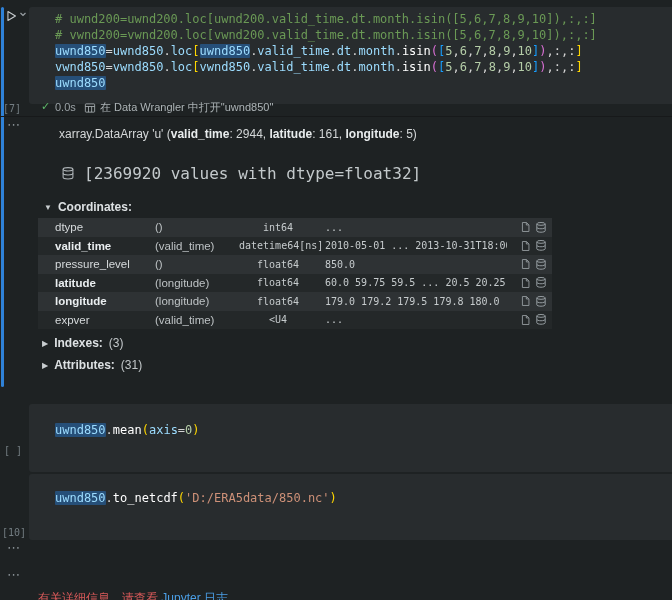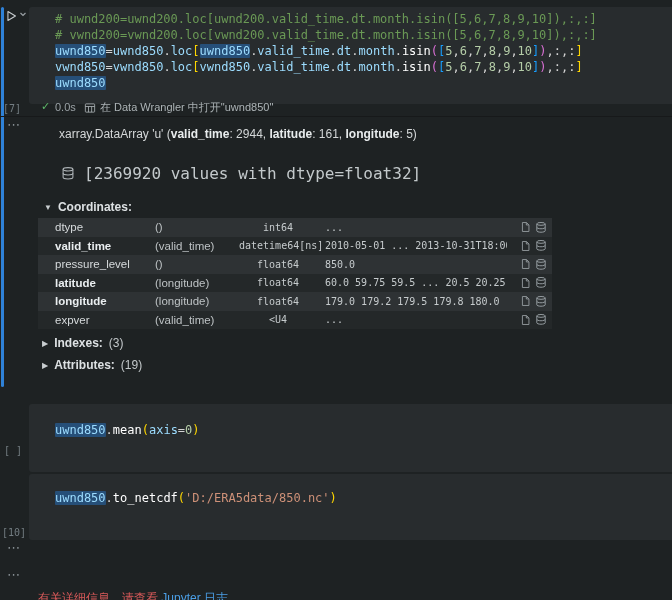--- a/index.html
+++ b/index.html
@@ -263,21 +263,21 @@
 
   <div id="indexes-sec" class="sec">
     <span class="tri">▶</span>
     <span class="sec-label">Indexes:</span>
     <span class="sec-count">(3)</span>
   </div>
 
   <div id="attrs-sec" class="sec">
     <span class="tri">▶</span>
     <span class="sec-label">Attributes:</span>
-    <span class="sec-count">(19)</span>
+    <span class="sec-count">(31)</span>
   </div>
 
   <div id="cell2" class="cell">
     <div class="codeline"><span class="tk-vs">uwnd850</span><span class="tk-p">.</span><span class="tk-f">mean</span><span class="tk-b1">(</span><span class="tk-v">axis</span><span class="tk-p">=</span><span class="tk-n">0</span><span class="tk-b1">)</span></div>
   </div>
   <span id="exec2" class="gutter-label">[ ]</span>
 
   <div id="cell3" class="cell">
     <div class="codeline"><span class="tk-vs">uwnd850</span><span class="tk-p">.</span><span class="tk-f">to_netcdf</span><span class="tk-b1">(</span><span class="tk-s">'D:/ERA5data/850.nc'</span><span class="tk-b1">)</span></div>
   </div>

